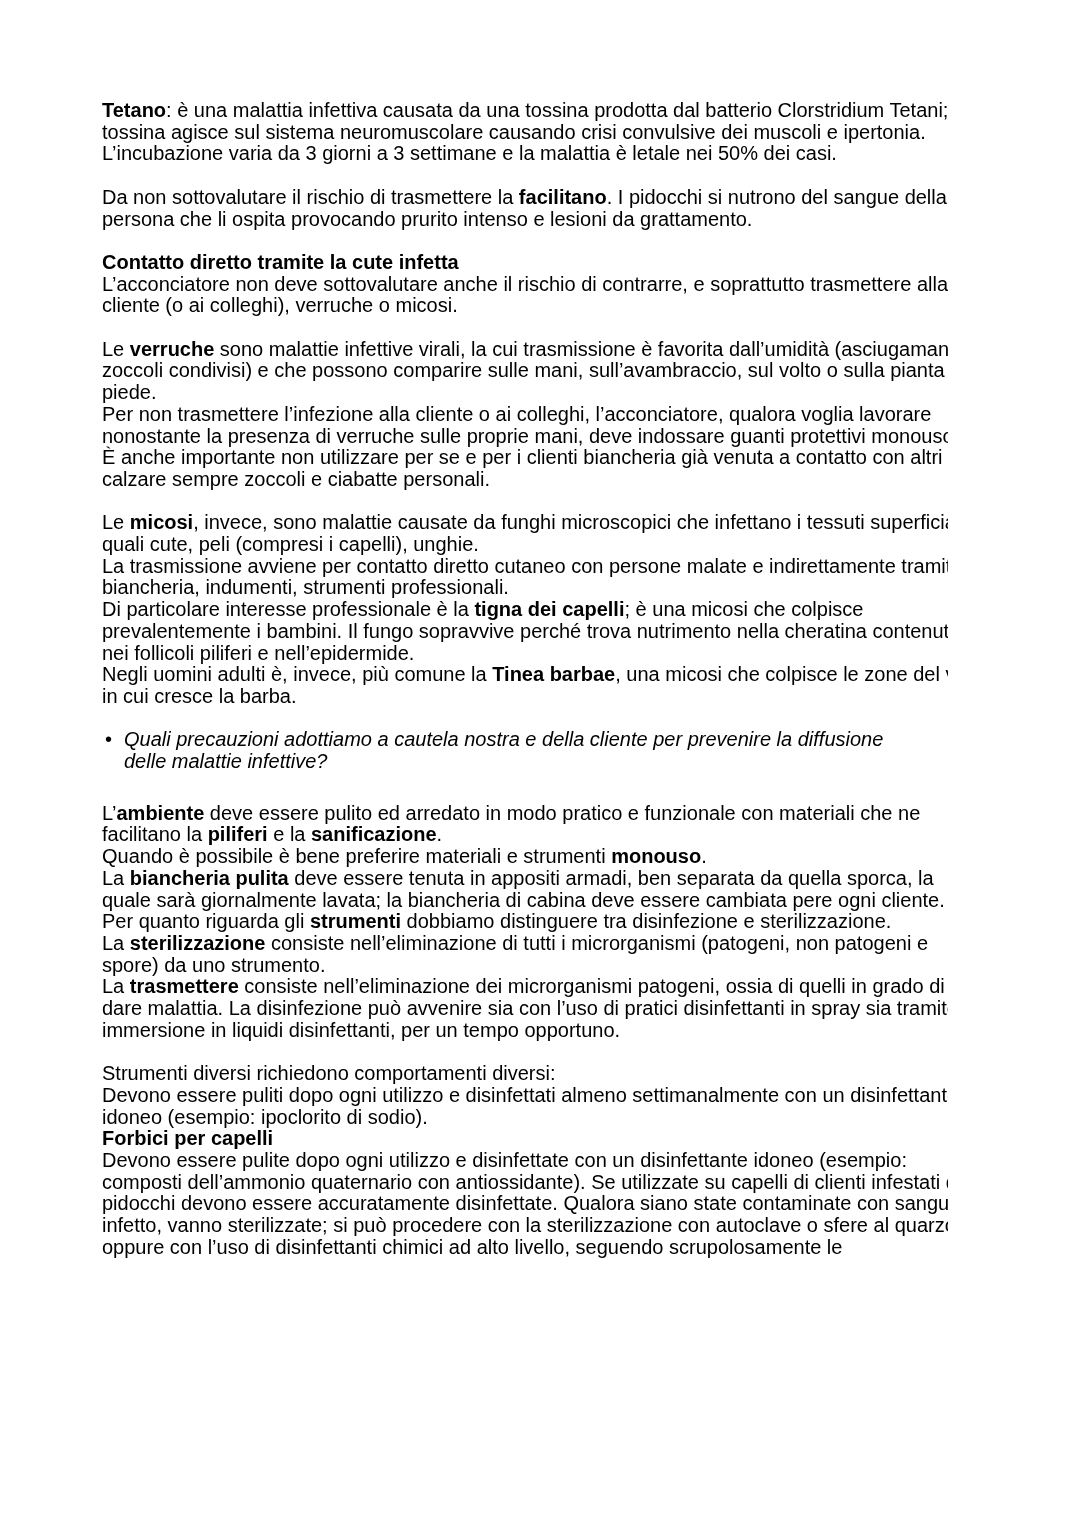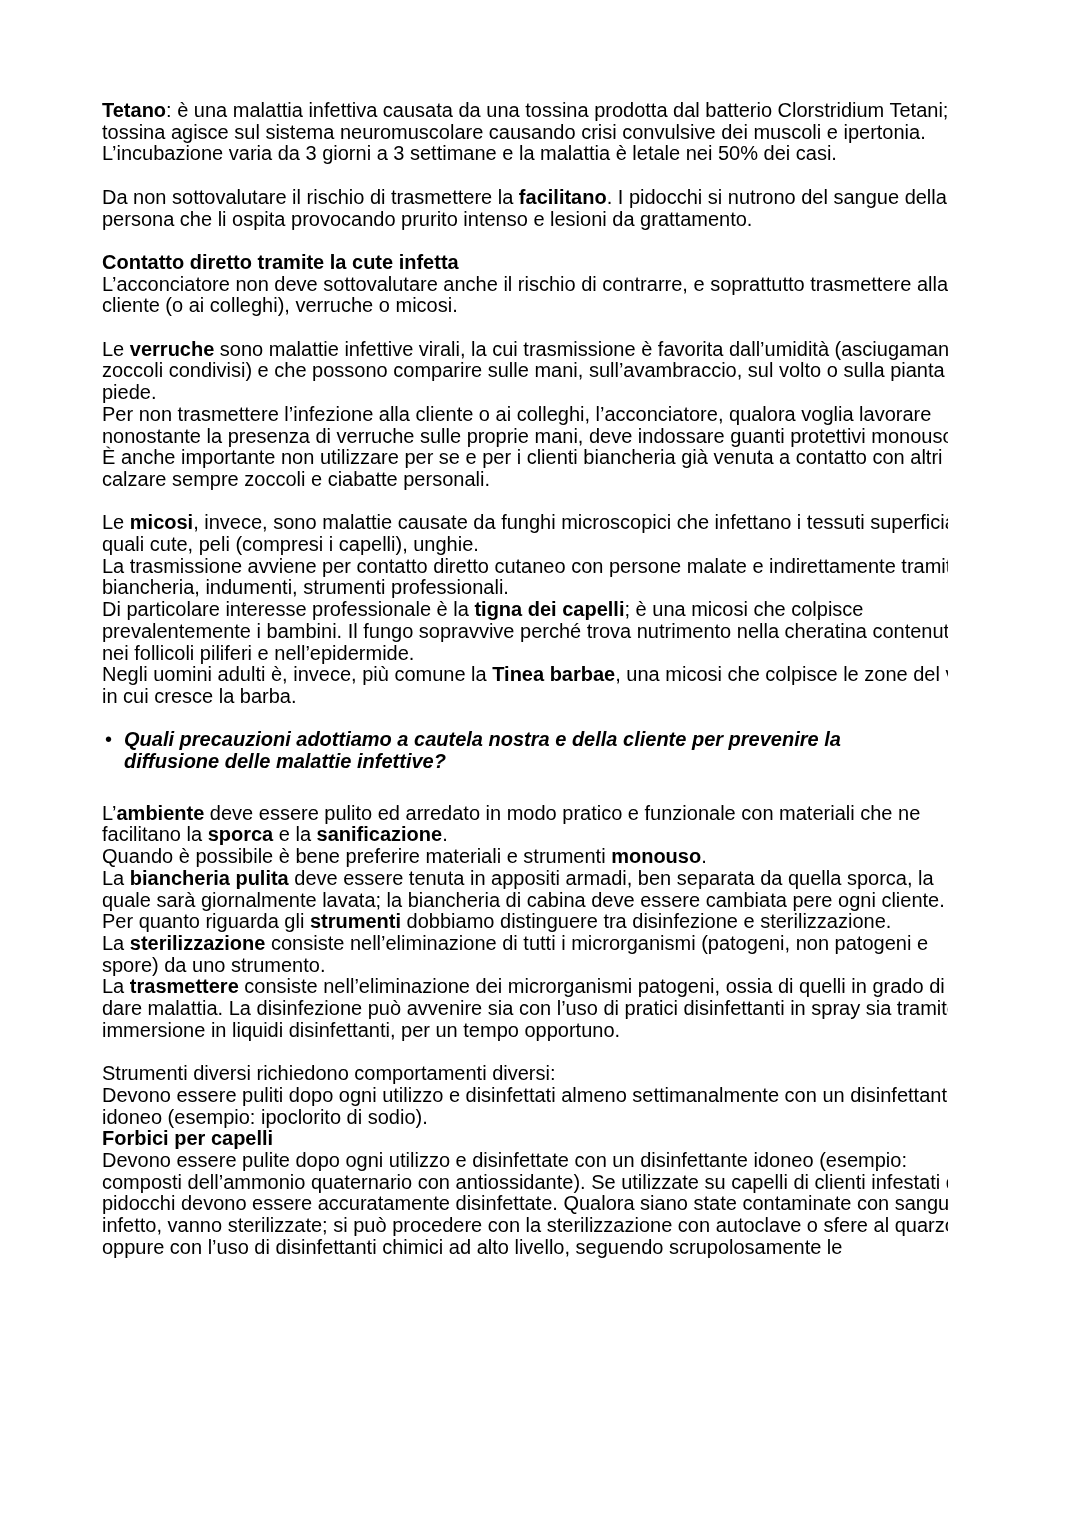--- a/index.html
+++ b/index.html
@@ -21,21 +21,21 @@
     overflow: hidden;
   }
   .content {
     width: 884px;
   }
   .para { margin: 0; }
   .run { margin: 0; }
   .gap { height: 21.7px; }
   .gap-lg { height: 30px; }
   .b { font-weight: 700; }
-  .i { font-style: italic; font-weight: bold; }
+  .i { font-style: italic; }
   .bullet-item {
     display: flex;
     align-items: flex-start;
   }
   .bullet-marker {
     flex: 0 0 22px;
     padding-left: 3px;
     box-sizing: border-box;
   }
   .bullet-body {
@@ -78,21 +78,21 @@
       </div>
       <div class="gap"></div>
       <div class="bullet-item">
         <span class="bullet-marker">•</span>
         <div class="bullet-body">
           <div class="run"><span class="i">Quali precauzioni adottiamo a cautela nostra e della cliente per prevenire la diffusione delle malattie infettive?</span></div>
         </div>
       </div>
       <div class="gap gap-lg"></div>
       <div class="para">
-        <div class="run"><span>L’</span><span class="b">ambiente</span><span> deve essere pulito ed arredato in modo pratico e funzionale con materiali che ne facilitano la </span><span class="b">sporca</span><span> e la </span><span class="b">sanificazione</span><span>.</span></div>
+        <div class="run"><span>L’</span><span class="b">ambiente</span><span> deve essere pulito ed arredato in modo pratico e funzionale con materiali che ne facilitano la </span><span class="b">piliferi</span><span> e la </span><span class="b">sanificazione</span><span>.</span></div>
         <div class="run"><span>Quando è possibile è bene preferire materiali e strumenti </span><span class="b">monouso</span><span>.</span></div>
         <div class="run"><span>La </span><span class="b">biancheria pulita</span><span> deve essere tenuta in appositi armadi, ben separata da quella sporca, la quale sarà giornalmente lavata; la biancheria di cabina deve essere cambiata pere ogni cliente.</span></div>
         <div class="run"><span>Per quanto riguarda gli </span><span class="b">strumenti</span><span> dobbiamo distinguere tra disinfezione e sterilizzazione.</span></div>
         <div class="run"><span>La </span><span class="b">sterilizzazione</span><span> consiste nell’eliminazione di tutti i microrganismi (patogeni, non patogeni e spore) da uno strumento.</span></div>
         <div class="run"><span>La </span><span class="b">trasmettere</span><span> consiste nell’eliminazione dei microrganismi patogeni, ossia di quelli in grado di dare malattia. La disinfezione può avvenire sia con l’uso di pratici disinfettanti in spray sia tramite immersione in liquidi disinfettanti, per un tempo opportuno.</span></div>
       </div>
       <div class="gap"></div>
       <div class="para">
         <div class="run"><span>Strumenti diversi richiedono comportamenti diversi:</span></div>
         <div class="run"><span>Devono essere puliti dopo ogni utilizzo e disinfettati almeno settimanalmente con un disinfettante idoneo (esempio: ipoclorito di sodio).</span></div>

